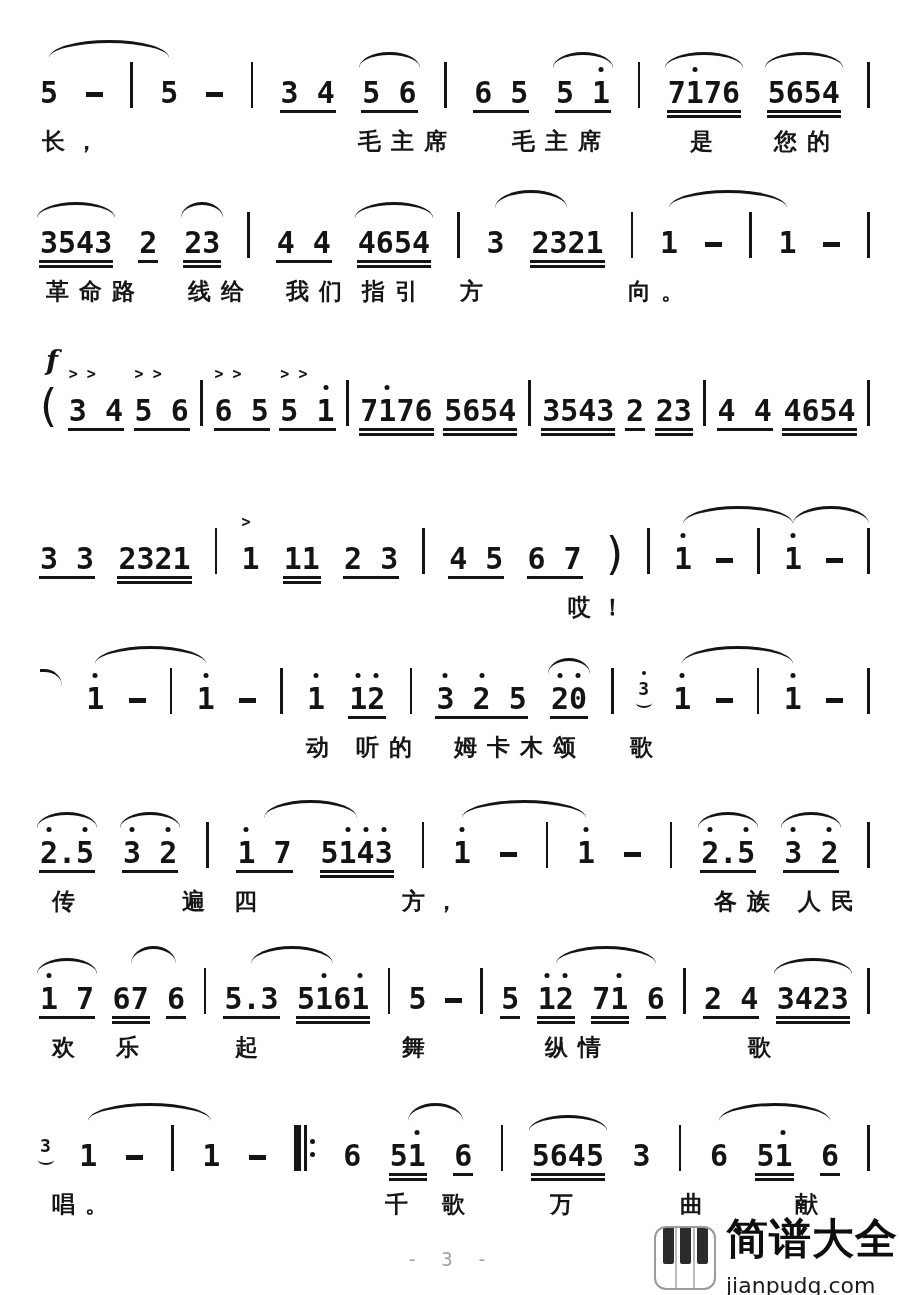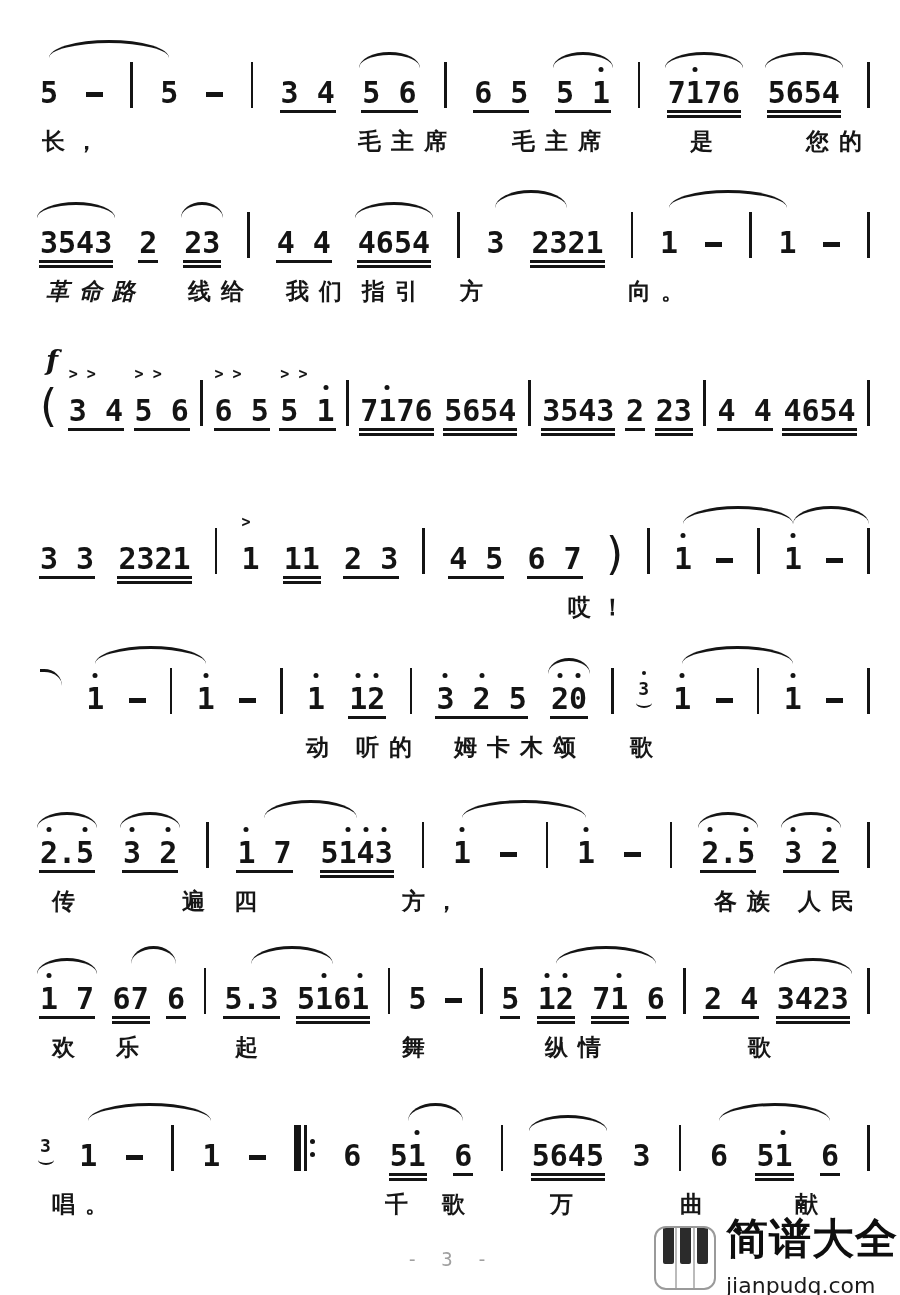--- a/index.html
+++ b/index.html
@@ -79,21 +79,21 @@
           <span class="tok"><span class="txt">7176</span><span class="dot" style="left: calc(1.5ch);"></span><span class="ul"></span><span class="ul ul2"></span><span class="arcself"></span></span>
           <span class="tok"><span class="txt">5654</span><span class="ul"></span><span class="ul ul2"></span><span class="arcself"></span></span>
           <div class="bar"></div>
           <div class="tie" style="left: 9px; width: 120px;"></div>
         </div>
         <div class="lyrics-row">
           <span class="lyr" style="left: 2px;">长，</span>
           <span class="lyr" style="left: 318px;">毛主席</span>
           <span class="lyr" style="left: 472px;">毛主席</span>
           <span class="lyr" style="left: 650px;">是</span>
-          <span class="lyr" style="left: 766px;">您的</span>
+          <span class="lyr" style="left: 734px;">您的</span>
         </div>
       </div>
       <div class="music-line" style="top: 182px;">
         <div class="notes-row">
           <span class="tok"><span class="txt">3543</span><span class="ul"></span><span class="ul ul2"></span><span class="arcself"></span></span>
           <span class="tok"><span class="txt">2</span><span class="ul"></span></span>
           <span class="tok"><span class="txt">23</span><span class="ul"></span><span class="ul ul2"></span><span class="arcself"></span></span>
           <div class="bar"></div>
           <span class="tok"><span class="txt">4 4</span><span class="ul"></span></span>
           <span class="tok"><span class="txt">4654</span><span class="ul"></span><span class="ul ul2"></span><span class="arcself"></span></span>
@@ -104,21 +104,21 @@
           <span class="tok"><span class="txt">1</span></span>
           <div class="dash"></div>
           <div class="bar"></div>
           <span class="tok"><span class="txt">1</span></span>
           <div class="dash"></div>
           <div class="bar"></div>
           <div class="tie" style="left: 455px; width: 72px;"></div>
           <div class="tie" style="left: 629px; width: 118px;"></div>
         </div>
         <div class="lyrics-row">
-          <span class="lyr" style="left: 6px; font-style: italic;">革命路</span>
+          <span class="lyr" style="left: 6px;">革命路</span>
           <span class="lyr" style="left: 148px;">线给</span>
           <span class="lyr" style="left: 246px;">我们</span>
           <span class="lyr" style="left: 322px;">指引</span>
           <span class="lyr" style="left: 420px;">方</span>
           <span class="lyr" style="left: 588px;">向。</span>
         </div>
       </div>
       <div class="music-line" style="top: 350px;">
         <span class="dyn">f</span>
         <div class="notes-row">

